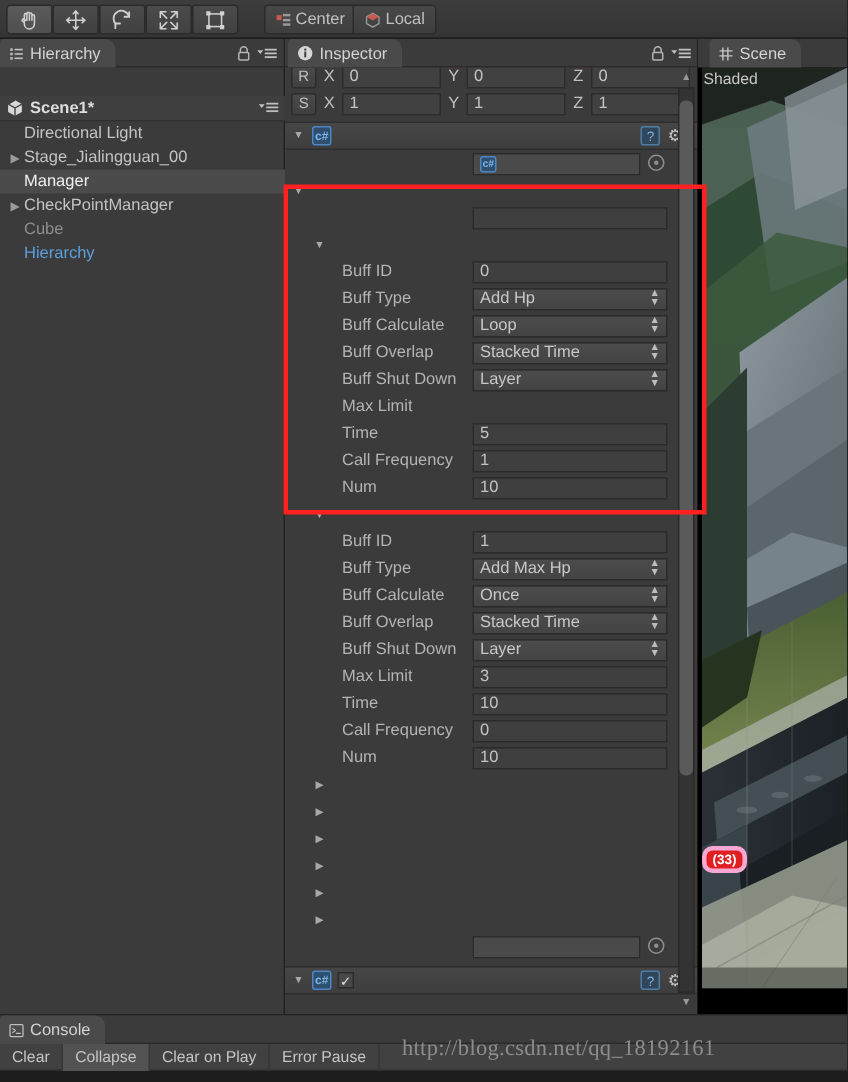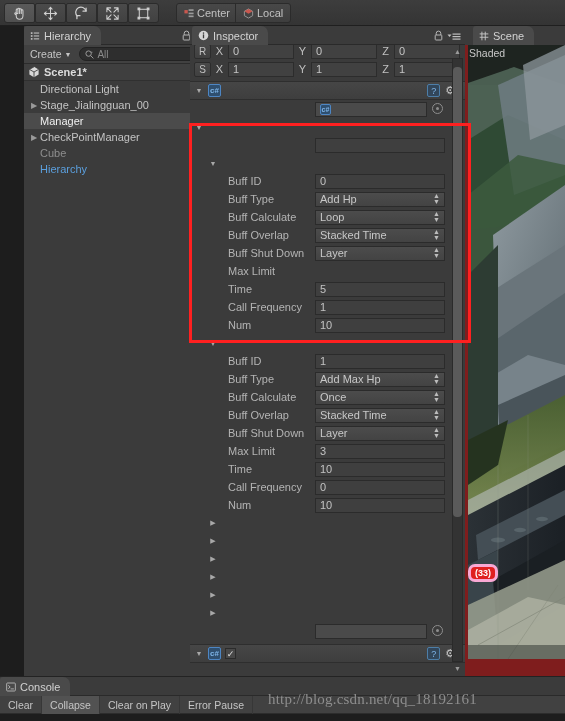--- a/index.html
+++ b/index.html
@@ -26,21 +26,21 @@
     display:flex; align-items:center; gap:3px; padding:0 7px; color:#c0c0c0;
     font-size:11px; }
   .tabstrip { height:19px; background:#3b3b3b; position:relative;
     border-bottom:1px solid #2a2a2a; }
   .tab { position:absolute; left:0; top:0; height:19px; padding:0 10px 0 6px;
     background:#4a4a4a; border-top-left-radius:3px; border-top-right-radius:7px;
     display:flex; align-items:center; gap:4px; color:#d2d2d2; font-size:11px; }
 
   
   #hierarchy { left:0; top:26px; width:190px; height:650px; background:#3b3b3b;
-    border-right:1px solid #232323;margin-left:24px; }
+    border-right:1px solid #232323; }
   #hier-toolbar { position:absolute; left:0; top:19px; width:190px; height:19px;
     background:#414141; border-bottom:1px solid #2c2c2c;
     display:flex; align-items:center; padding:0 3px; gap:5px; }
   .createbtn { display:flex; align-items:center; gap:3px; color:#c5c5c5;
     font-size:10.5px; padding:0 3px; }
   .searchbox { flex:1; height:14px; border-radius:7px; background:#2e2e2e;
     border:1px solid #222; display:flex; align-items:center; padding:0 5px; gap:3px;
     color:#8a8a8a; font-size:10px; }
   #scene-row { position:absolute; left:0; top:38px; width:190px; height:17px;
     background:#3f3f3f; display:flex; align-items:center; padding:0 4px; gap:4px;
@@ -103,21 +103,21 @@
   #insp-sb { position:absolute; right:2px; top:21px; width:11px; height:626px; }
   #insp-sb .trk { position:absolute; left:0; top:11px; width:11px; height:604px;
     background:#333; border:1px solid #2a2a2a; }
   #insp-sb .thm { position:absolute; left:1px; top:20px; width:9px; height:450px;
     background:#5a5a5a; border-radius:4px; }
   #insp-sb .ar { position:absolute; left:1px; width:9px; height:9px;
     color:#9a9a9a; font-size:7px; text-align:center; line-height:9px; }
 
   
   #scene { left:465px; top:26px; width:100px; height:650px; overflow:hidden;
-    background:#7f1d1d; }
+    background:#000000; }
   #scene-tabstrip { position:absolute; left:0; top:0; width:100px; height:19px;
     background:#3b3b3b; z-index:4; }
   #scene-view { position:absolute; left:3px; top:19px; width:97px; height:614px;
     overflow:hidden; }
   #shaded { position:absolute; left:4px; top:21px; z-index:5; color:#c8c8c8;
     font-size:10.5px; }
   .badge { position:absolute; background:#e02020; color:#fff; font-size:9px;
     font-weight:bold; padding:1px 4px; border-radius:7px;
     border:3px solid #f9a8d4; z-index:6; }
 
@@ -213,34 +213,20 @@
     <div class="abs" style="right:4px;top:5px;">
       <svg width="14" height="9" viewBox="0 0 14 9">
         <path d="M0.5 2.5l2 2.5 2-2.5z" fill="#c0c0c0"></path>
         <rect x="5.5" y="1.5" width="8" height="1.2" fill="#c0c0c0"></rect>
         <rect x="5.5" y="4" width="8" height="1.2" fill="#c0c0c0"></rect>
         <rect x="5.5" y="6.5" width="8" height="1.2" fill="#c0c0c0"></rect>
       </svg>
     </div>
   </div>
 
-  <div id="hier-toolbar">
-    <div class="createbtn">
-      <span>Create</span>
-      <span style="font-size:7px;">▼</span>
-    </div>
-    <div class="searchbox">
-      <svg width="9" height="9" viewBox="0 0 10 10">
-        <circle cx="4" cy="4" r="3" fill="none" stroke="#9a9a9a" stroke-width="1.1"></circle>
-        <path d="M6.3 6.3L9 9" stroke="#9a9a9a" stroke-width="1.1" stroke-linecap="round"></path>
-        <path d="M6.5 2.5l1.8 0" stroke="#9a9a9a" stroke-width="0.9"></path>
-      </svg>
-      <span>All</span>
-    </div>
-  </div>
 
   <div id="scene-row">
     <svg width="12" height="12" viewBox="0 0 12 12">
       <path d="M6 0.8l4.6 2.6v5.2L6 11.2 1.4 8.6V3.4z" fill="#d8d8d8"></path>
       <path d="M6 0.8L1.4 3.4 6 6v5.2" fill="none" stroke="#3f3f3f" stroke-width="0.9"></path>
       <path d="M6 6l4.6-2.6" fill="none" stroke="#3f3f3f" stroke-width="0.9"></path>
     </svg>
     <span class="nm">Scene1*</span>
     <div class="abs" style="right:4px;top:3px;">
       <svg width="14" height="9" viewBox="0 0 14 9">

